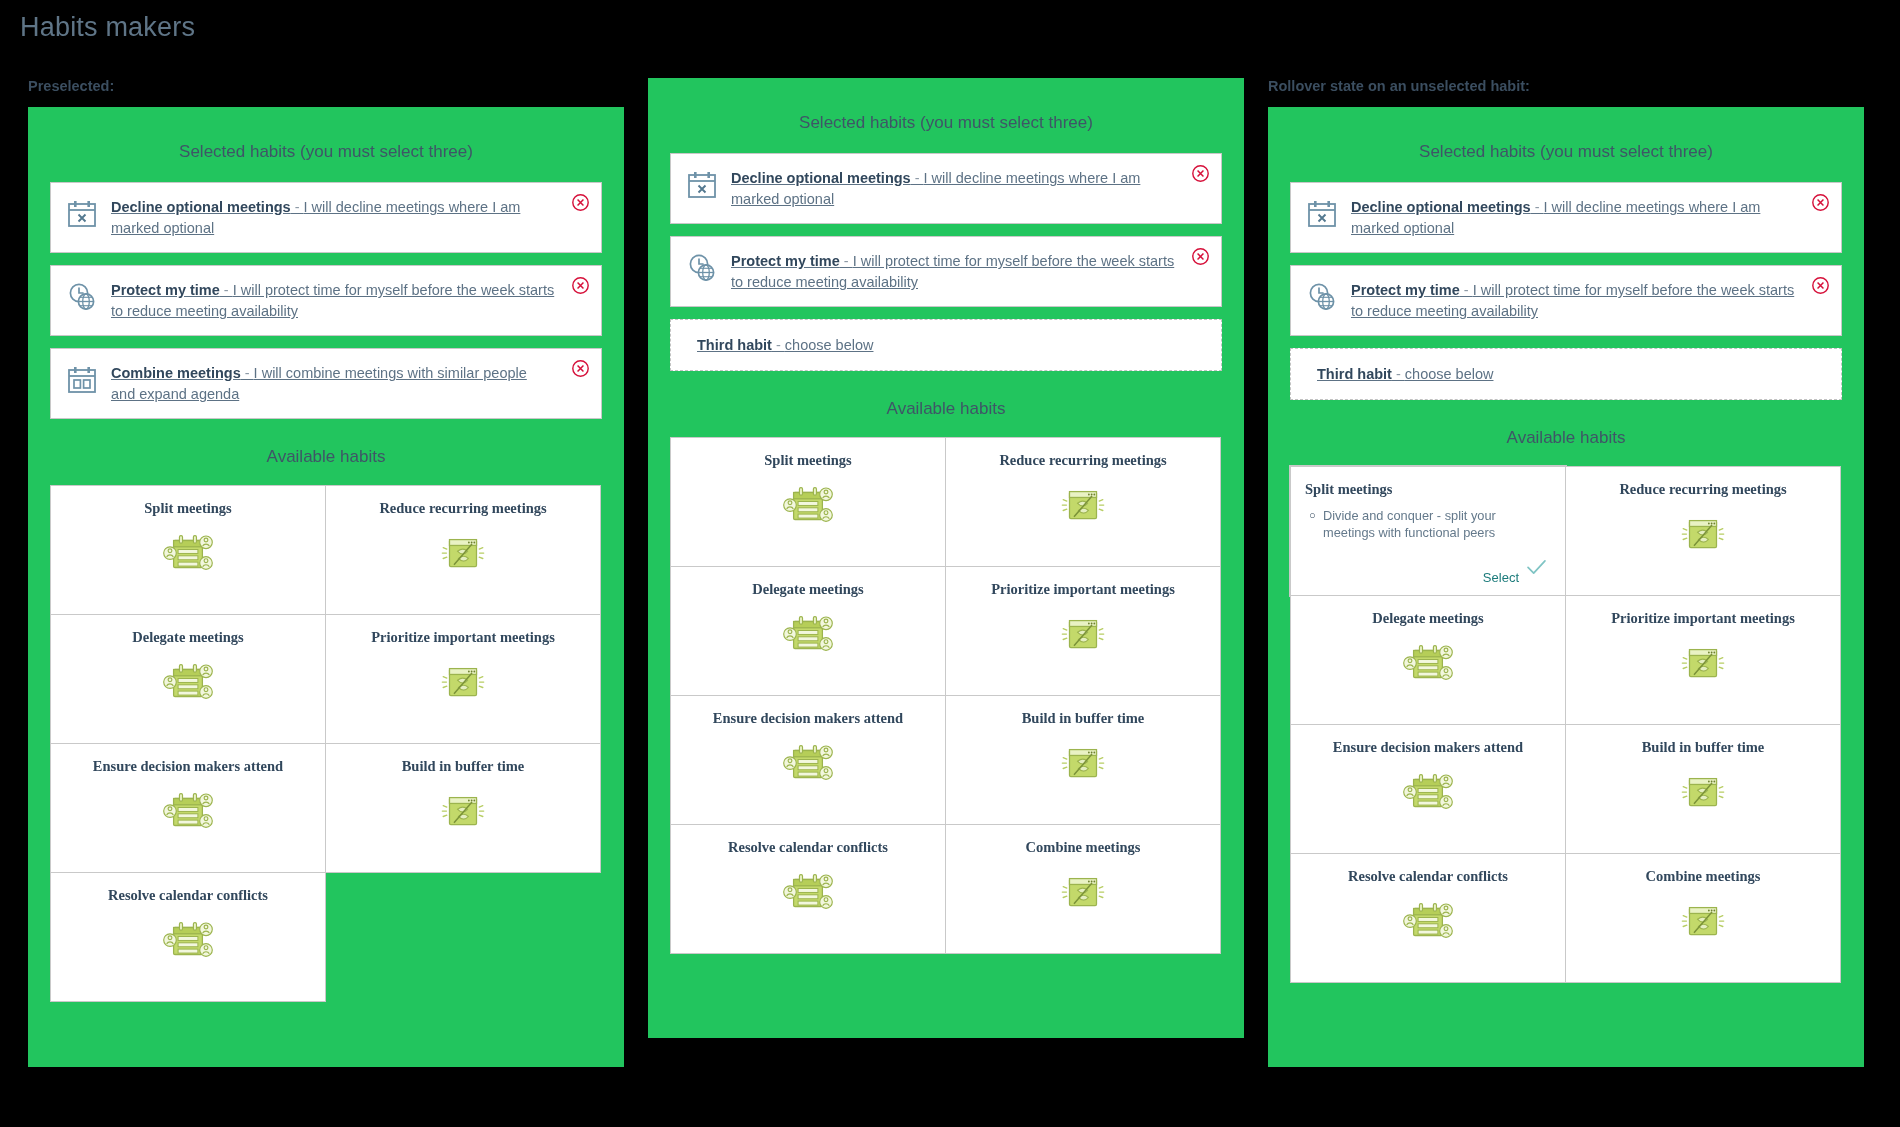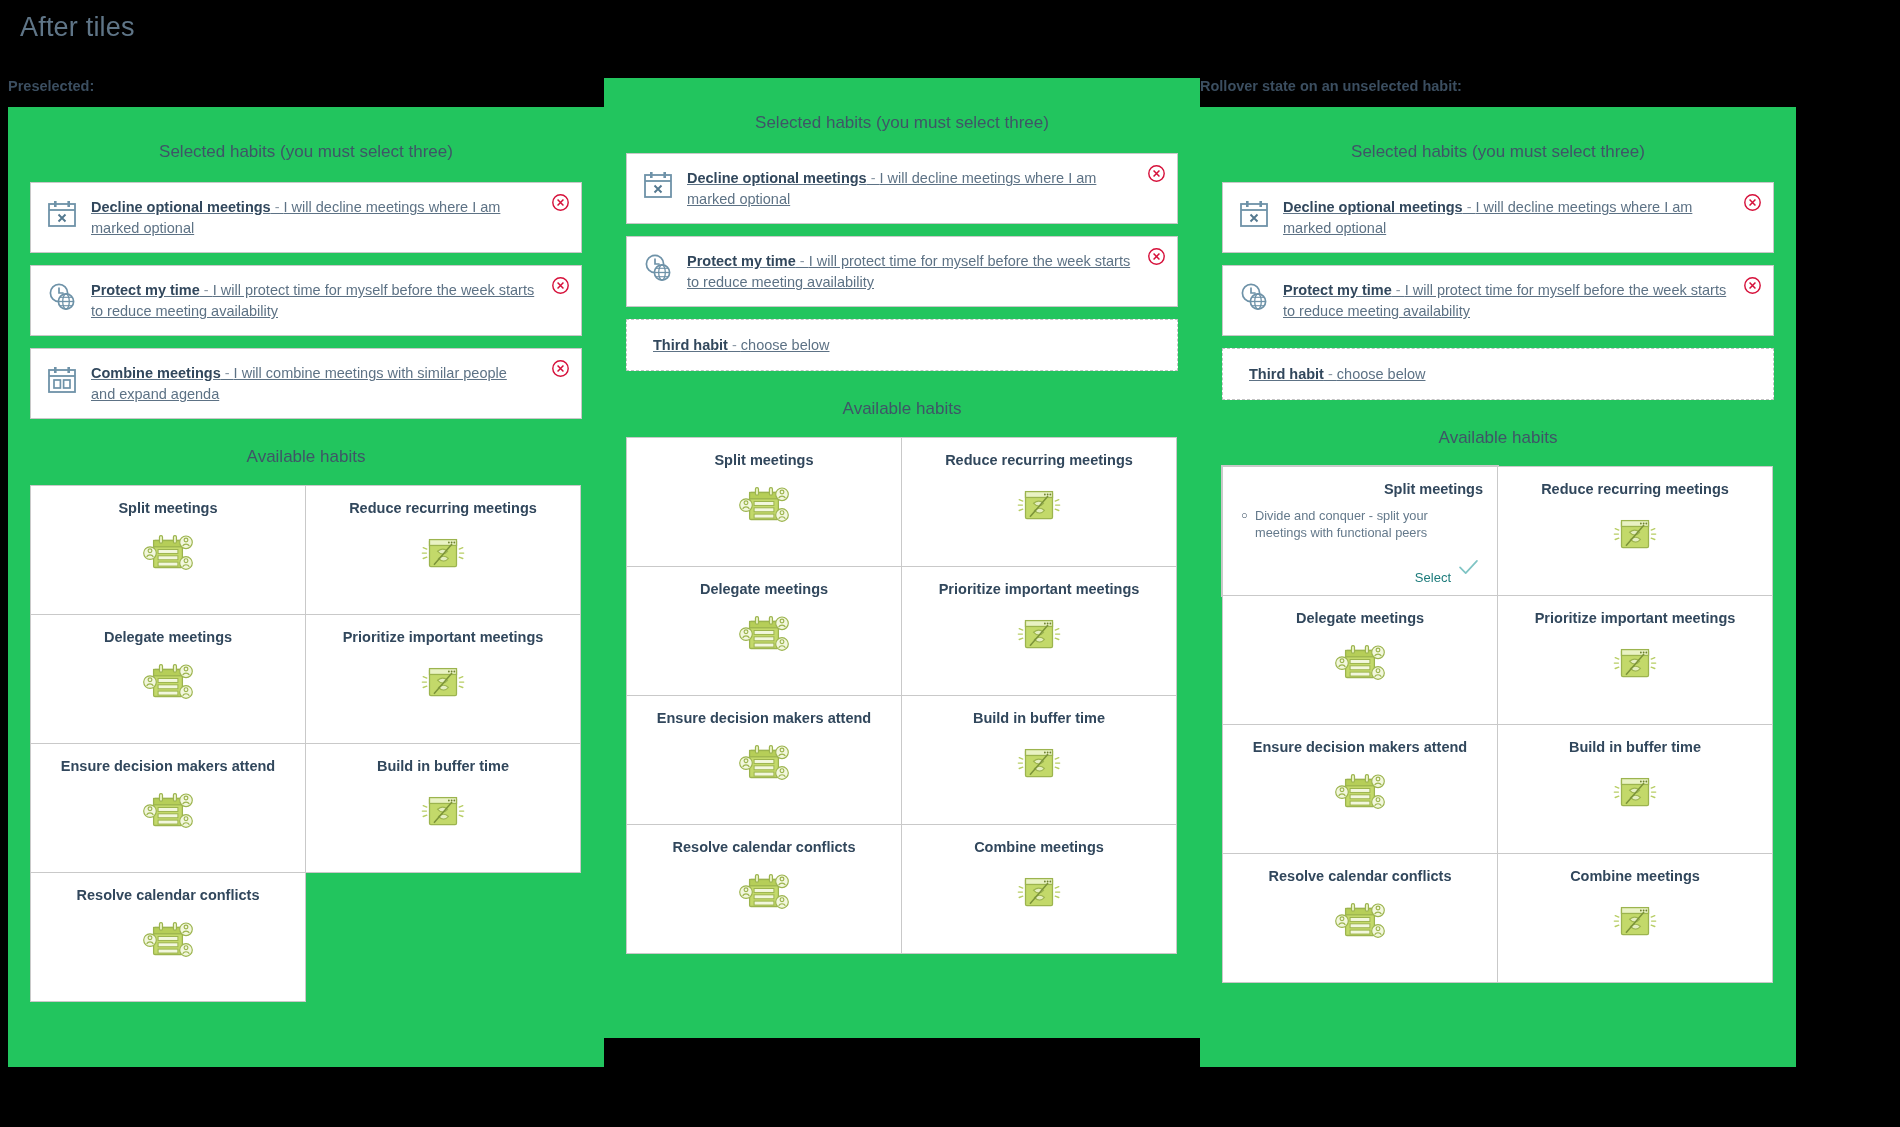--- a/index.html
+++ b/index.html
@@ -18,21 +18,22 @@
     color: #5f7587;
     font-weight: 400;
     letter-spacing: 0.2px;
   }
 
   .columns {
     position: absolute;
     left: 0; top: 78px;
     width: 1900px;
     display: flex;
-    padding: 0 8px;
+    gap: 24px;
+    padding: 0 28px;
   }
 
   .column { width: 596px; flex: 0 0 596px; }
 
   .column-label {
     font-size: 14.5px;
     font-weight: bold;
     color: #3b4e60;
     margin-bottom: 11px;
     height: 18px;
@@ -107,22 +108,23 @@
     display: flex;
     flex-direction: column;
     align-items: center;
     background: #fff;
     position: relative;
   }
   .tile-title {
     font-size: 14.5px;
     font-weight: bold;
     color: #31475c;
-    text-align: right;
+    text-align: left;
     line-height: 1.2;
+    font-family: Liberation Serif, serif;
   }
   .tile-icon {
     margin-top: 12px;
     width: 54px; height: 50px;
   }
   .tile.hover {
     box-shadow: 0 0 0 1px #c9c9c9;
     align-items: stretch;
     padding: 14px 14px 10px 14px;
   }
@@ -151,21 +153,21 @@
   .hover-select-label {
     font-size: 13px;
     color: #1c7b7b;
     margin-top: 22px;
   }
   .check-icon { width: 21px; height: 16px; }
 </style>
 </head>
 <body>
 
-<div class="page-title">After tiles</div>
+<div class="page-title">Habits makers</div>
 
 <div class="columns" id="columns">
     <div class="column">
       <div class="column-label">Preselected:</div>
       <div class="panel">
         <div class="section-heading">Selected habits (you must select three)</div>
         <div class="sel-row">
           <span class="sel-icon"><svg viewBox="0 0 34 34" width="34" height="34" fill="none">
     <rect x="4" y="7" width="26" height="22" stroke="#6e92a8" stroke-width="1.8"></rect>
     <line x1="4" y1="13" x2="30" y2="13" stroke="#6e92a8" stroke-width="1.8"></line>

